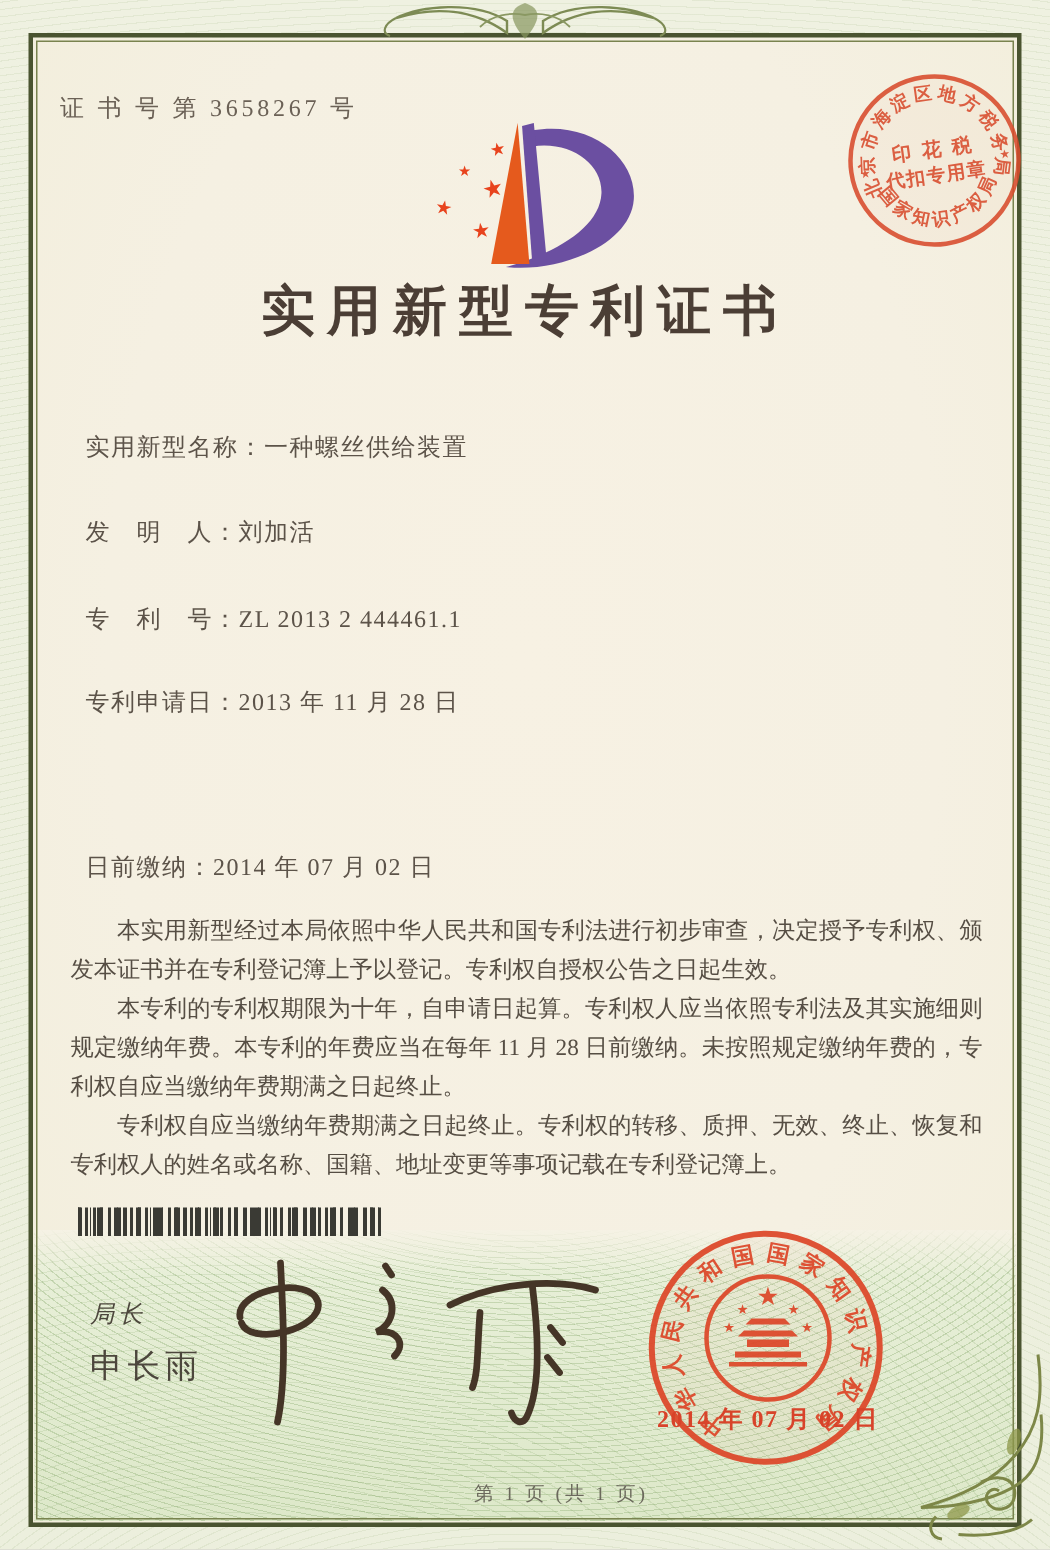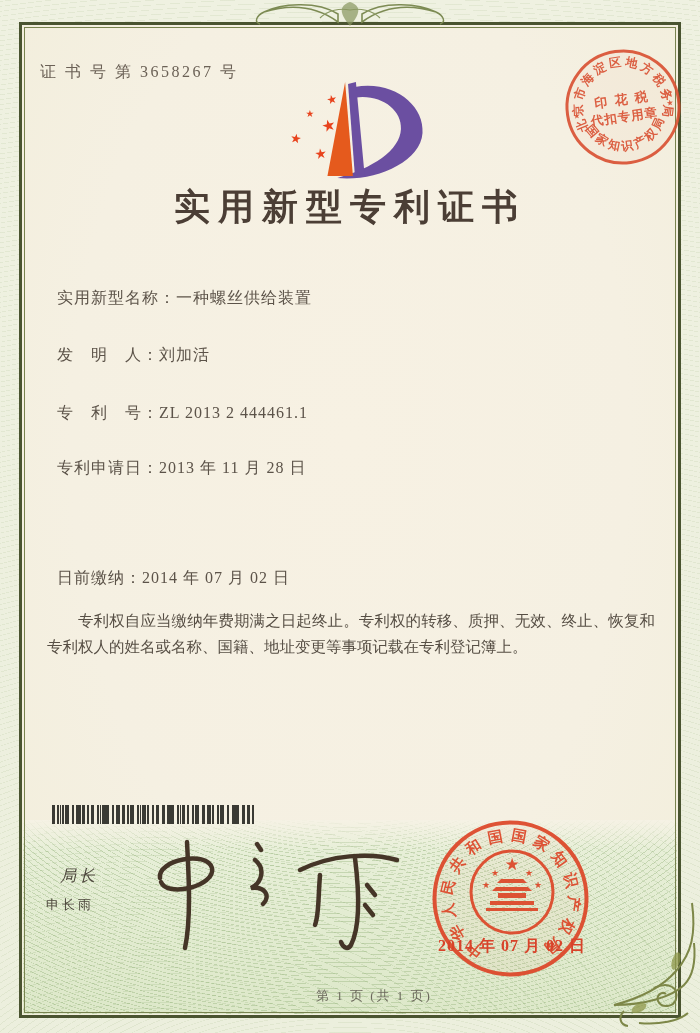--- a/index.html
+++ b/index.html
@@ -37,21 +37,21 @@
   .paragraphs{left:47px; top:608px; width:608px; font-size:15.5px; line-height:26px; color:#564e44; text-align:justify;}
   .paragraphs p{margin:0; text-indent:2em;}
   .barcode{
     left:52px; top:805px; width:203px; height:19px; z-index:4;
     background:
       repeating-linear-gradient(90deg,#3a3a34 0 2px,transparent 2px 5px),
       repeating-linear-gradient(90deg,#3a3a34 0 1px,transparent 1px 8px),
       repeating-linear-gradient(90deg,#3a3a34 0 3px,transparent 3px 13px);
   }
   .director-label{left:60px; top:866px; font-size:16px; color:#4c463c; letter-spacing:3px; z-index:4;font-style:italic;}
-  .director-name{left:46px; top:896px; font-size:13px; color:#4c463c; letter-spacing:3px; z-index:4;}
+  .director-name{left:60px; top:896px; font-size:22px; color:#4c463c; letter-spacing:3px; z-index:4;}
   .seal-date{left:438px; top:936px; font-size:16px; color:#d8432a; letter-spacing:1px; z-index:6; font-weight:bold;}
   .page-footer{left:0; top:987px; width:100%; text-align:center; font-size:13px; color:#6b695c; letter-spacing:2px; z-index:4;padding-left:24px;}
   svg{overflow:visible;}
   .seal-text{font-family:"Liberation Serif","DejaVu Serif",serif; font-weight:bold;}
 </style>
 </head>
 <body>
 
 <div class="page">
 
@@ -112,20 +112,22 @@
     <span>专　利　号：</span><span>ZL 2013 2 444461.1</span>
   </div>
   <div class="abs field f4">
     <span>专利申请日：</span><span>2013 年 11 月 28 日</span>
   </div>
   <div class="abs field f6">
     <span>日前缴纳：</span><span>2014 年 07 月 02 日</span>
   </div>
 
   <div class="abs paragraphs">
+    <p>本实用新型经过本局依照中华人民共和国专利法进行初步审查，决定授予专利权、颁发本证书并在专利登记簿上予以登记。专利权自授权公告之日起生效。</p>
+    <p>本专利的专利权期限为十年，自申请日起算。专利权人应当依照专利法及其实施细则规定缴纳年费。本专利的年费应当在每年 11 月 28 日前缴纳。未按照规定缴纳年费的，专利权自应当缴纳年费期满之日起终止。</p>
     <p>专利权自应当缴纳年费期满之日起终止。专利权的转移、质押、无效、终止、恢复和专利权人的姓名或名称、国籍、地址变更等事项记载在专利登记簿上。</p>
   </div>
 
   <div class="abs barcode"></div>
 
   <div class="abs director-label">局长</div>
   <div class="abs director-name">申长雨</div>
 
   <svg class="abs" style="left:115px;top:830px;z-index:5" width="300" height="125" viewBox="0 0 300 125">
     <g fill="none" stroke="#453527" stroke-width="4.5" stroke-linecap="round">

